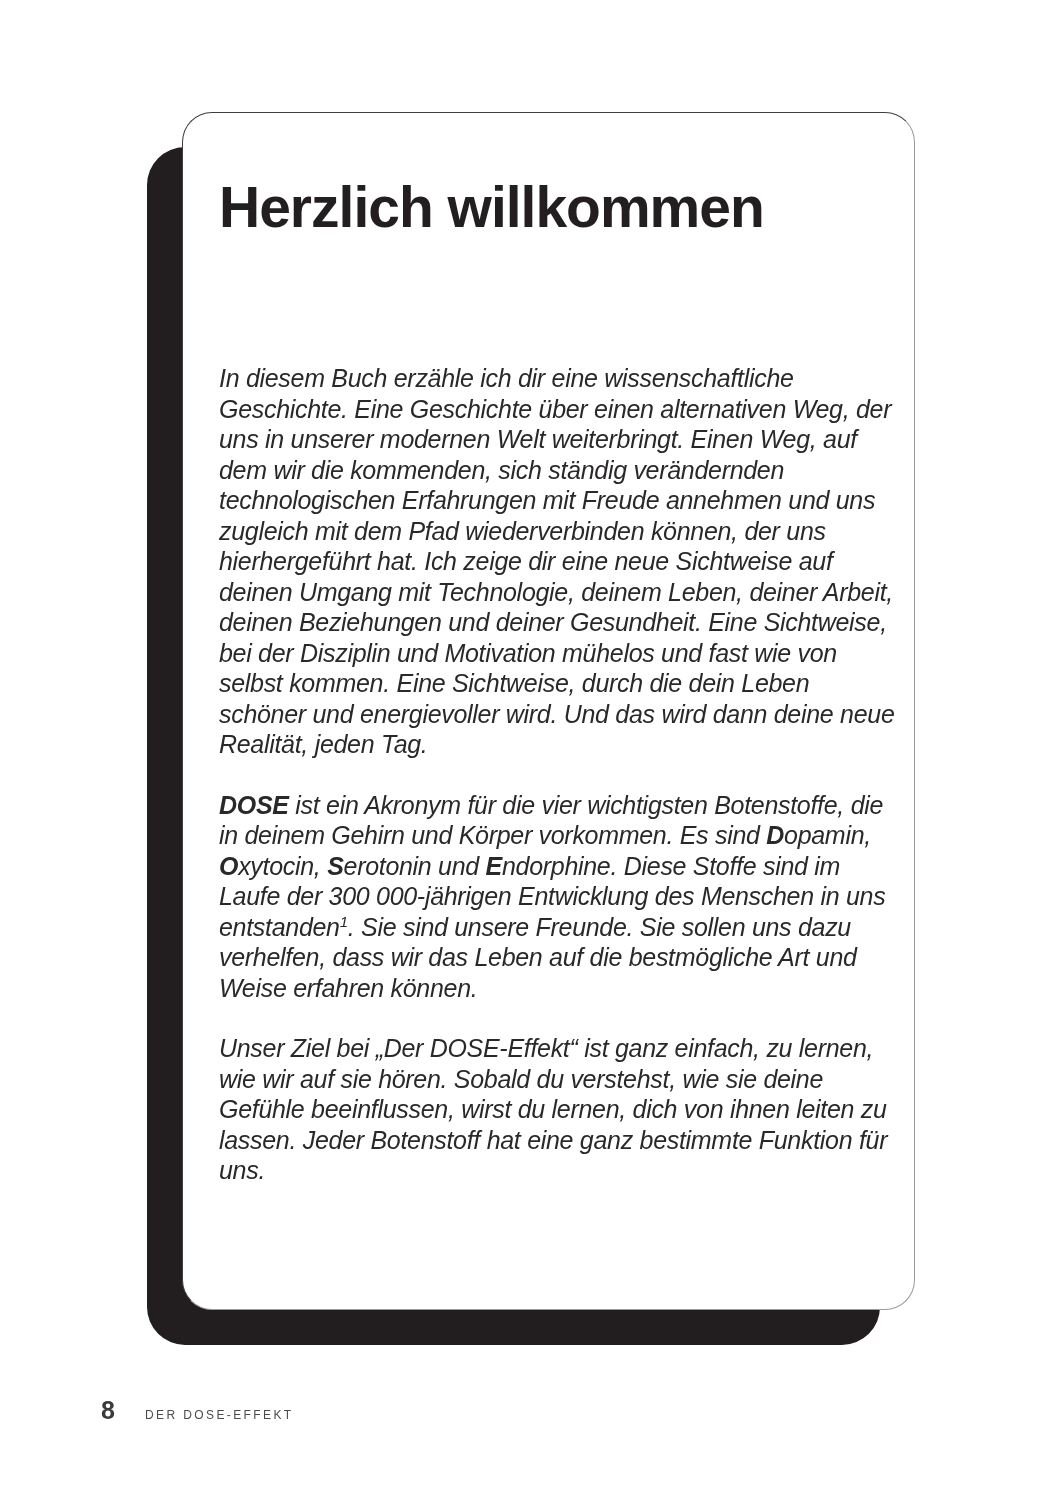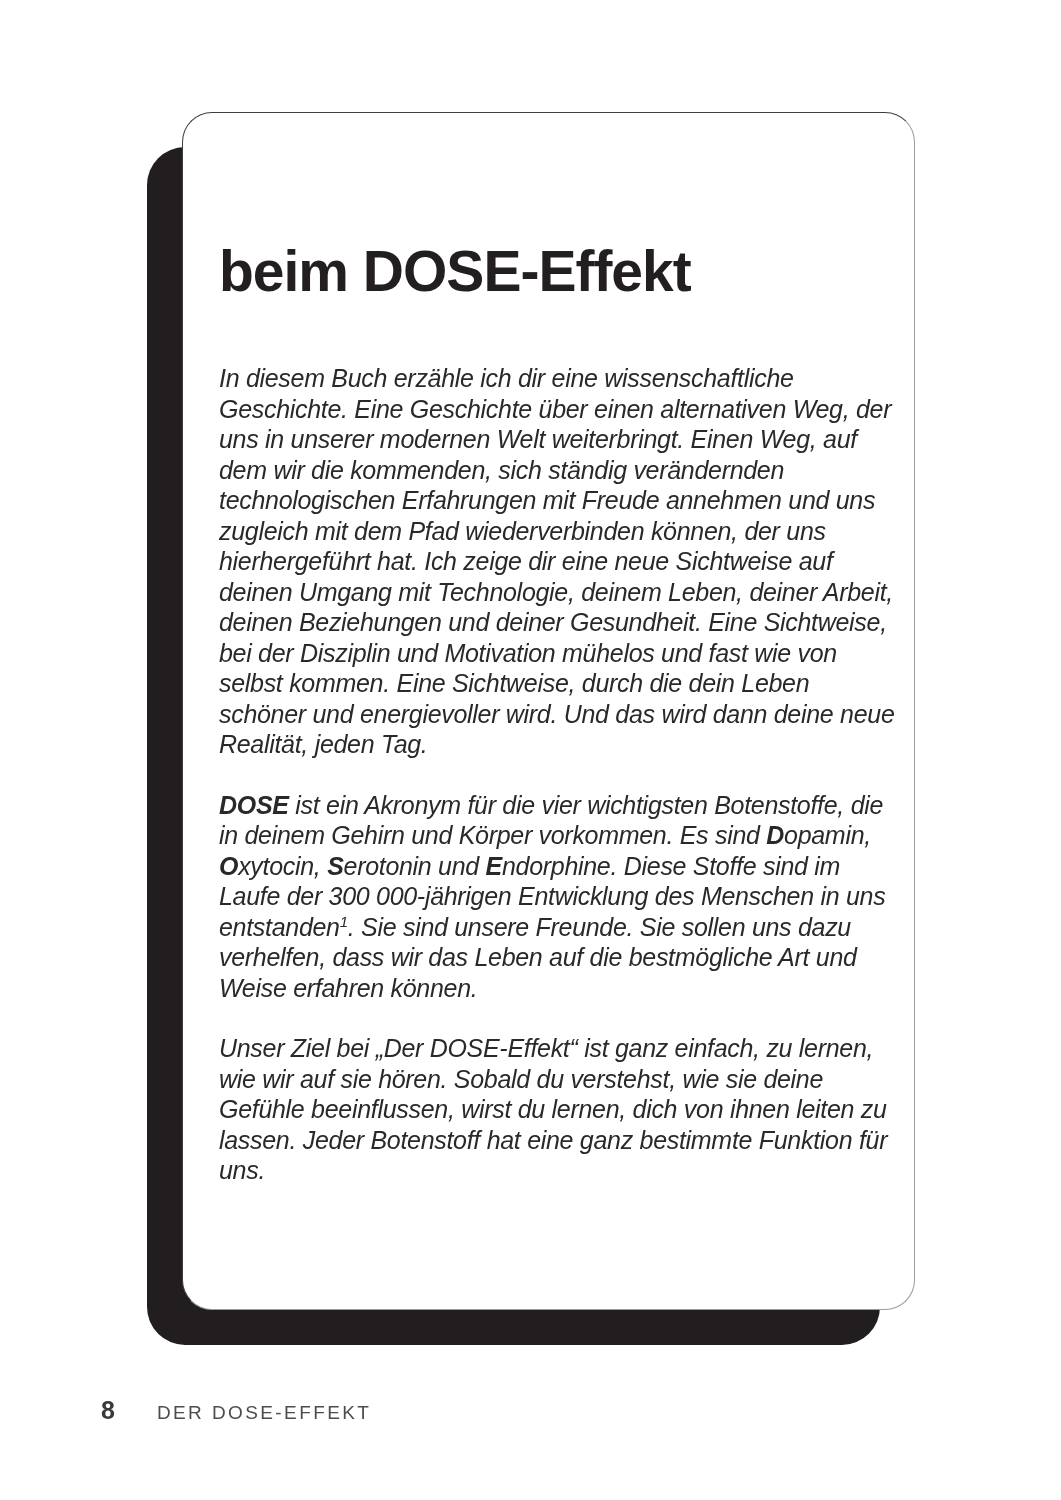--- a/index.html
+++ b/index.html
@@ -63,33 +63,33 @@
     left:101px; top:1396px;
     display:flex;
     align-items:baseline;
   }
   .page-number{
     font-size:25px;
     font-weight:bold;
     color:var(--pagenum-color);
   }
   .running-title{
-    margin-left:42px;
-    font-size:19px;
+    margin-left:30px;
+    font-size:12px;
     letter-spacing:2.4px;
     color:var(--footer-color);
   }
 </style>
 </head>
 <body>
 
 <div class="card-shadow"></div>
 
 <div class="card">
-  <h1 class="title"><br><span>beim DOSE-Effekt</span></h1>
+  <h1 class="title"><span>Herzlich willkommen</span><br></h1>
   <div class="body-text">
       <p><span>In diesem Buch erzähle ich dir eine wissenschaftliche Geschichte. Eine Geschichte über einen alternativen Weg, der uns in unserer modernen Welt weiterbringt. Einen Weg, auf dem wir die kommenden, sich ständig verändernden technologischen Erfahrungen mit Freude annehmen und uns zugleich mit dem Pfad wiederverbinden können, der uns hierhergeführt hat. Ich zeige dir eine neue Sichtweise auf deinen Umgang mit Technologie, deinem Leben, deiner Arbeit, deinen Beziehungen und deiner Gesundheit. Eine Sichtweise, bei der Disziplin und Motivation mühelos und fast wie von selbst kommen. Eine Sichtweise, durch die dein Leben schöner und energievoller wird. Und das wird dann deine neue Realität, jeden Tag.</span></p>
       <p><span class="b">DOSE</span><span> ist ein Akronym für die vier wichtigsten Botenstoffe, die in deinem Gehirn und Körper vorkommen. Es sind </span><span class="b">D</span><span>opamin, </span><span class="b">O</span><span>xytocin, </span><span class="b">S</span><span>erotonin und </span><span class="b">E</span><span>ndorphine. Diese Stoffe sind im Laufe der 300&nbsp;000-jährigen Entwicklung des Menschen in uns entstanden</span><sup>1</sup><span>. Sie sind unsere Freunde. Sie sollen uns dazu verhelfen, dass wir das Leben auf die bestmögliche Art und Weise erfahren können.</span></p>
       <p><span>Unser Ziel bei „Der DOSE-Effekt“ ist ganz einfach, zu lernen, wie wir auf sie hören. Sobald du verstehst, wie sie deine Gefühle beeinflussen, wirst du lernen, dich von ihnen leiten zu lassen. Jeder Botenstoff hat eine ganz bestimmte Funktion für uns.</span></p>
     </div>
 </div>
 
 <div class="footer">
   <span class="page-number">8</span>
   <span class="running-title">DER DOSE-EFFEKT</span>

